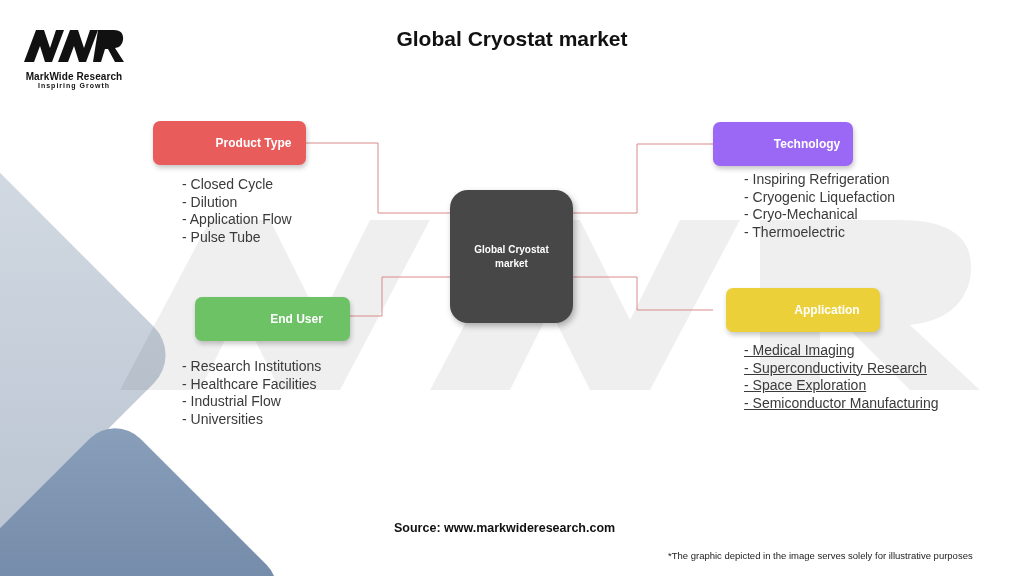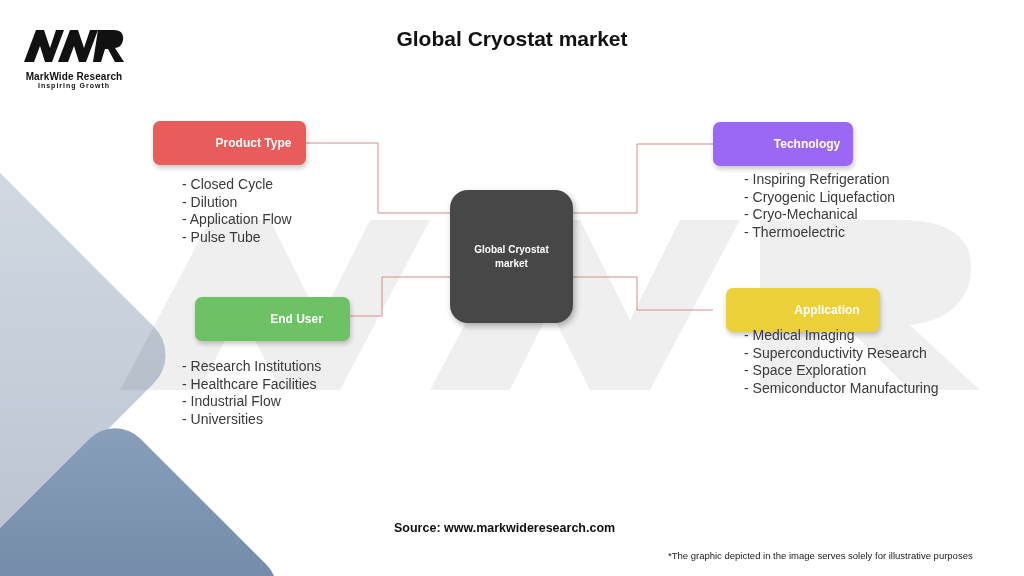--- a/index.html
+++ b/index.html
@@ -50,21 +50,21 @@
     }
     .box-product { left: 153px; top: 121px; width: 153px; background: #e85c5c; }
     .box-enduser { left: 153px; top: 297px; width: 155px; background: #6cc264; margin-left: 42px; }
     .box-tech { left: 713px; top: 122px; width: 140px; background: #9b68f5; }
     .box-app { left: 726px; top: 288px; width: 154px; background: #ecd03a; }
 
     .items { position: absolute; list-style: none; font-size: 14px; color: #3a3a3a; line-height: 17.6px; }
     .list-product { left: 182px; top: 176px; }
     .list-enduser { left: 182px; top: 358px; }
     .list-tech { left: 744px; top: 171px; }
-    .list-app { left: 744px; top: 327px; }
+    .list-app { left: 744px; top: 342px; text-decoration: underline; }
 
     .source {
       position: absolute; left: 394px; top: 521px; font-size: 12.5px; font-weight: bold; color: #111;
     }
     .disclaimer {
       position: absolute; left: 668px; top: 550px; font-size: 9.5px; color: #222;
     }
   </style>
 </head>
 <body>

